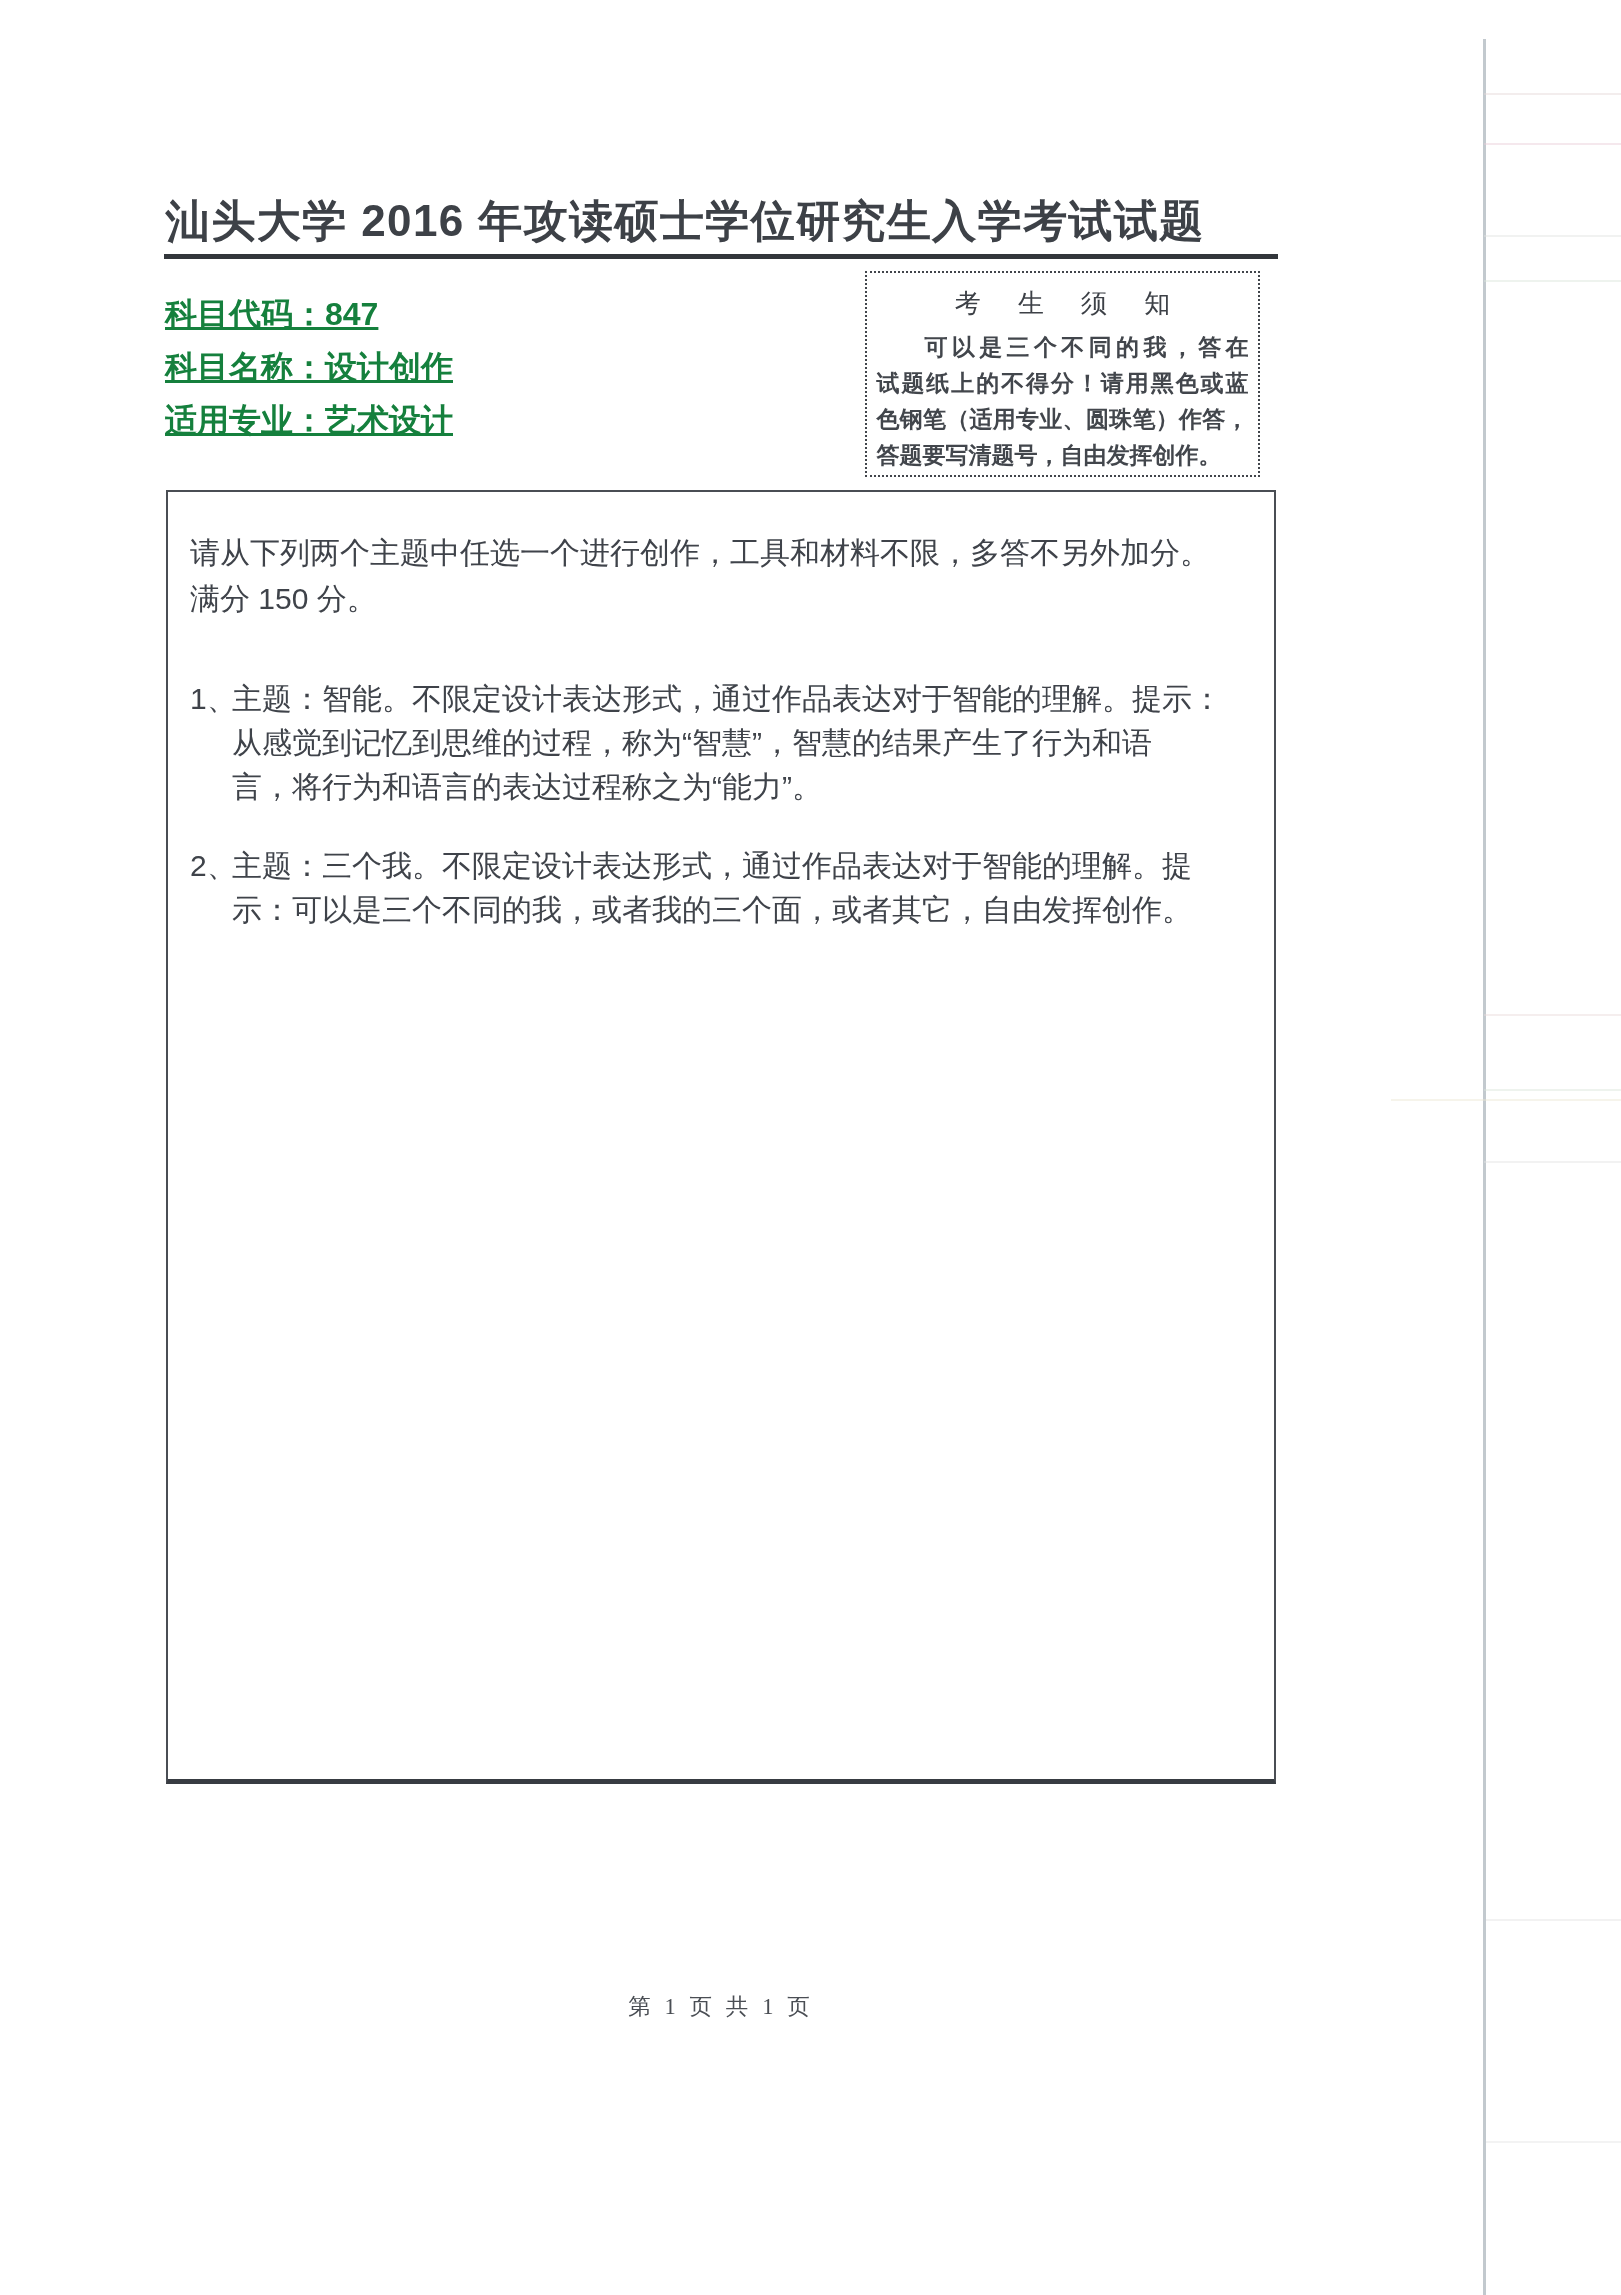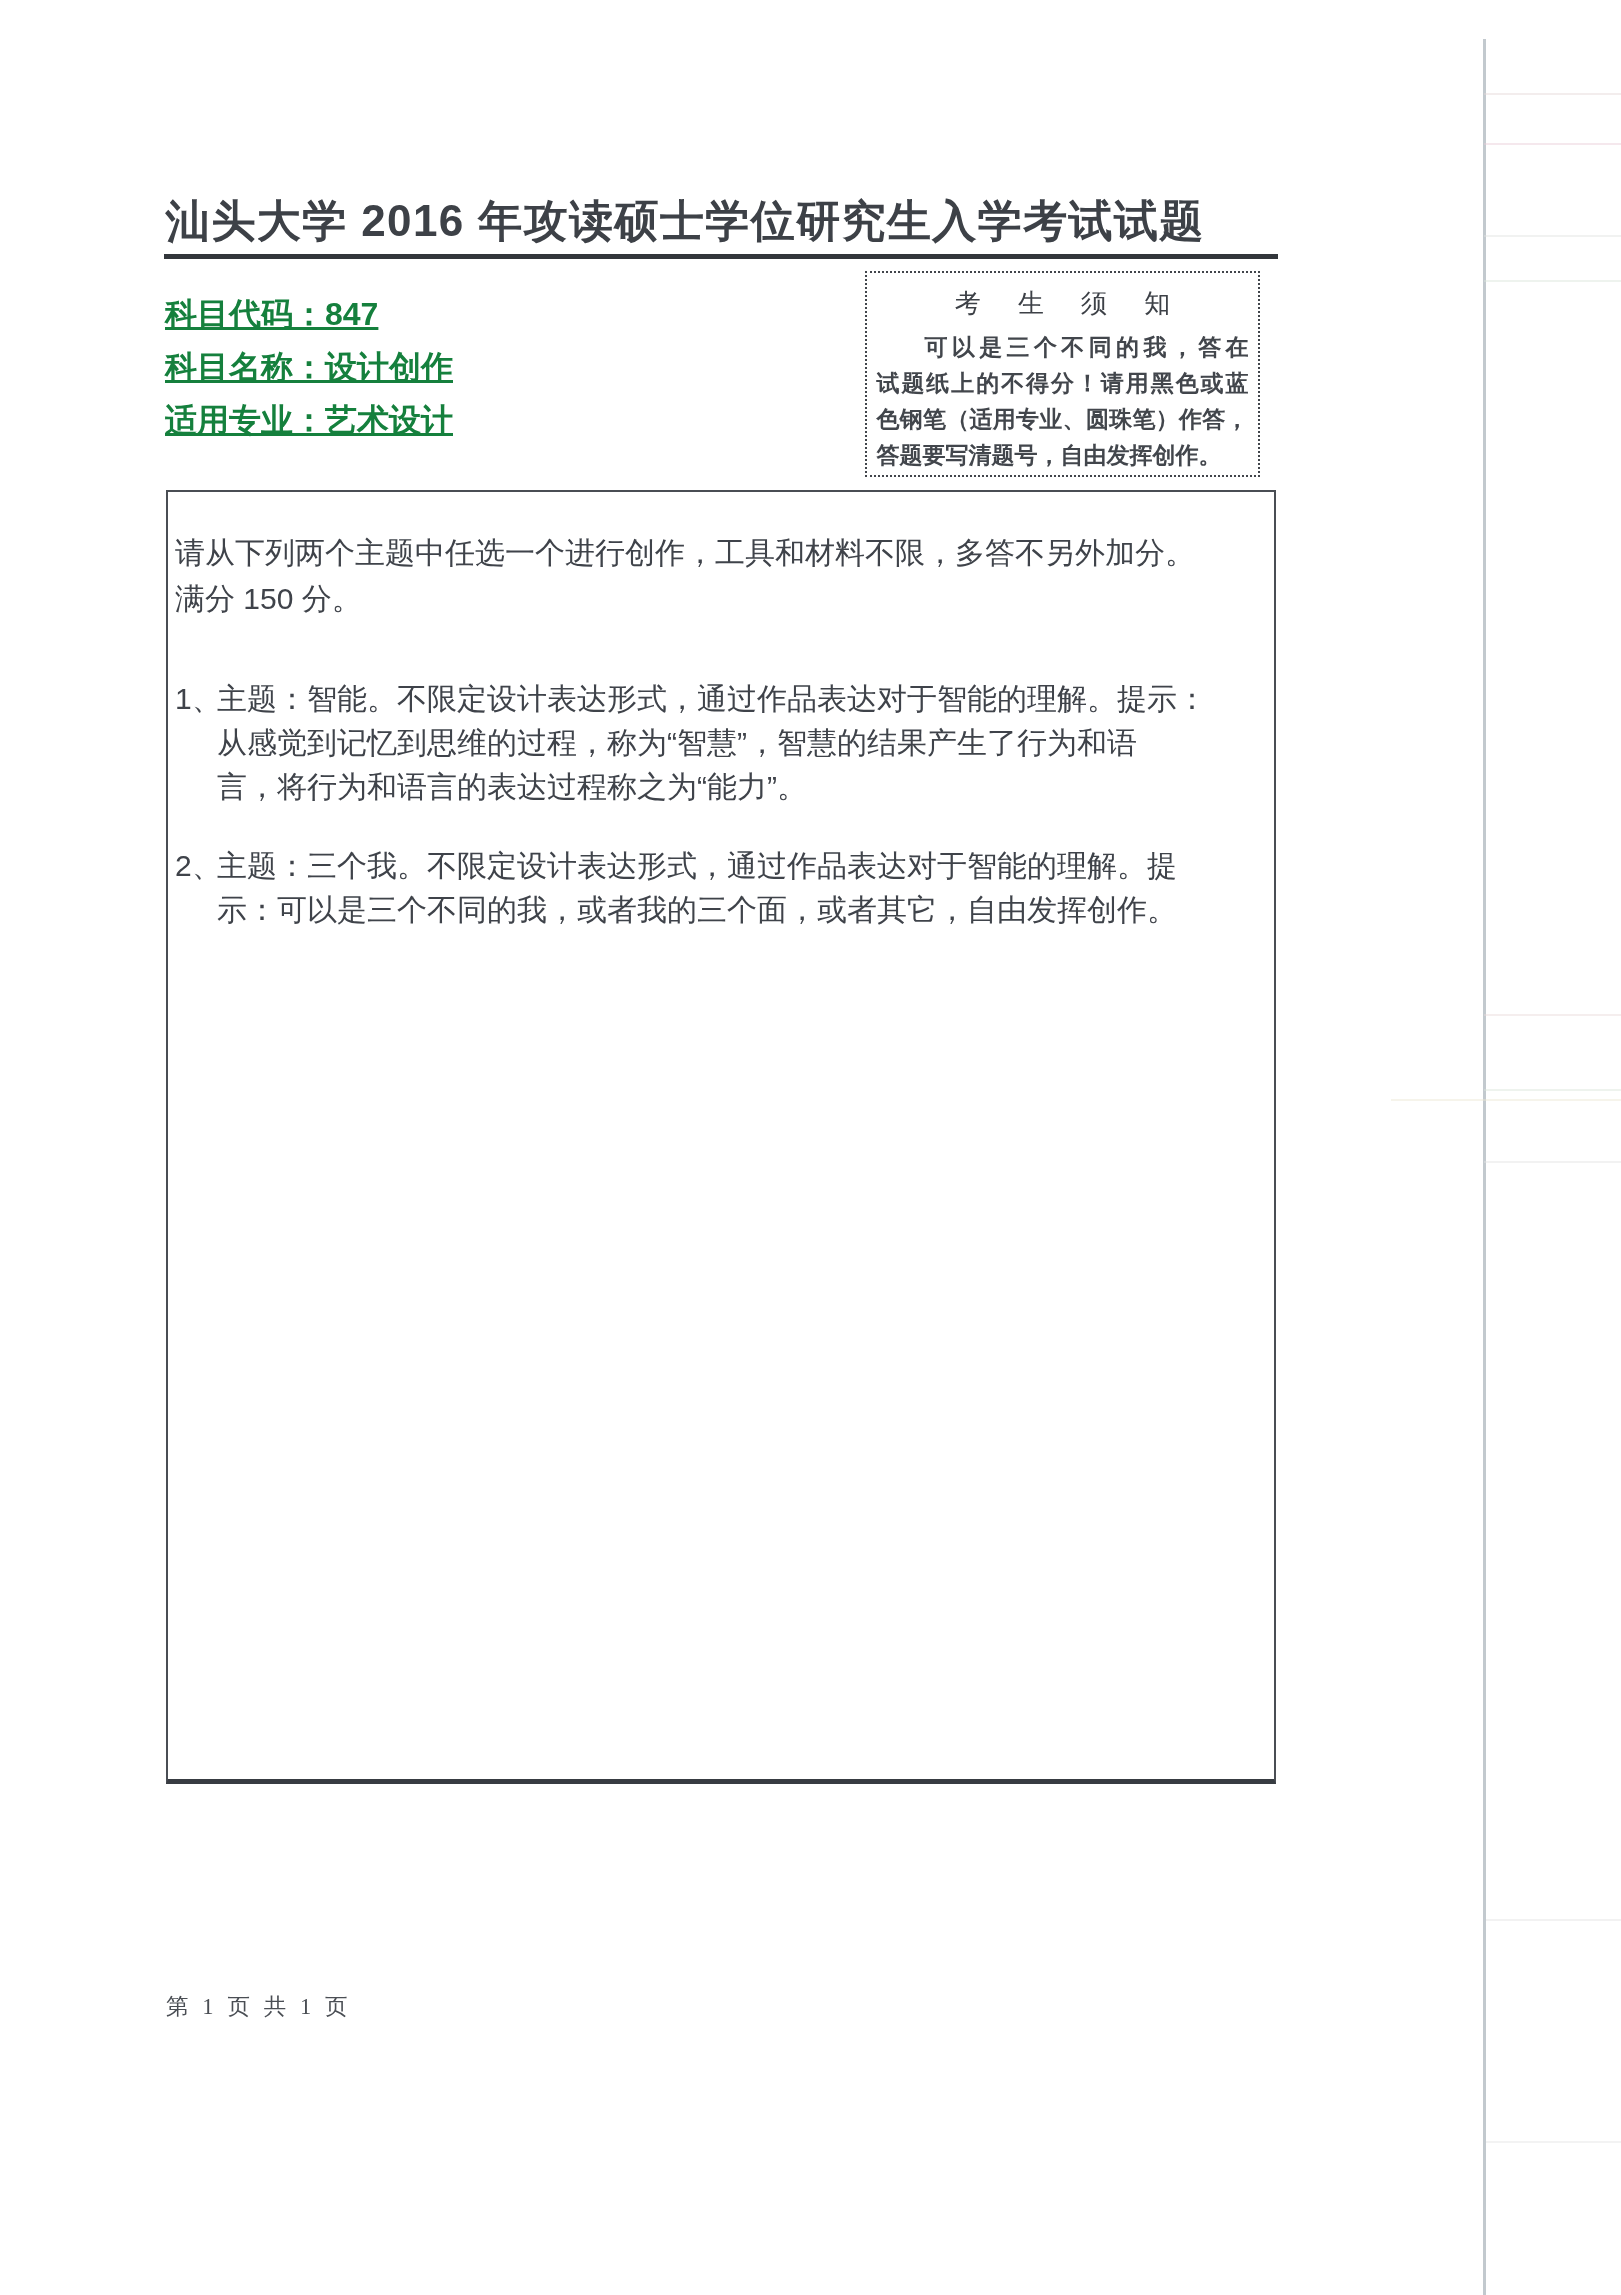--- a/index.html
+++ b/index.html
@@ -41,33 +41,33 @@
   .notice-body .nline{line-height:36px;white-space:nowrap;}
   .notice-body .jline{
     text-align:justify;text-align-last:justify;white-space:normal;
   }
   .notice-body .indent{text-indent:48px;}
   
   .mainbox{
     position:absolute;left:166px;top:490px;width:1110px;height:1294px;
     box-sizing:border-box;
     border:2.7px solid #4a4e54;border-bottom:5.5px solid #383c42;
-    padding:0 7px;
+    padding:0 22px;
   }
   .intro{margin-top:38px;font-size:30px;line-height:46px;color:#3f434a;}
   .intro div{white-space:nowrap;}
   .question{position:relative;font-size:30px;line-height:44px;color:#3f434a;padding-left:42px;}
   .q1{margin-top:55px;}
   .q2{margin-top:35px;}
   .qnum{position:absolute;left:0;top:0;}
   .question .qline{white-space:nowrap;}
   
   .footer{
     position:absolute;left:166px;top:1991px;width:1110px;
-    text-align:left;font-size:22.5px;letter-spacing:4.1px;
+    text-align:center;font-size:22.5px;letter-spacing:4.1px;
     font-family:"Liberation Serif","DejaVu Serif",serif;
     color:#4a4e54;
   }
   
   .scan-vline{
     position:absolute;left:1483px;top:39px;width:2.7px;height:2257px;
     background:#b7c0c6;opacity:.85;
   }
   .hart{position:absolute;height:2px;opacity:.45;}
   .h1{left:1484px;top:93px;width:138px;background:#e4d8d8;}

